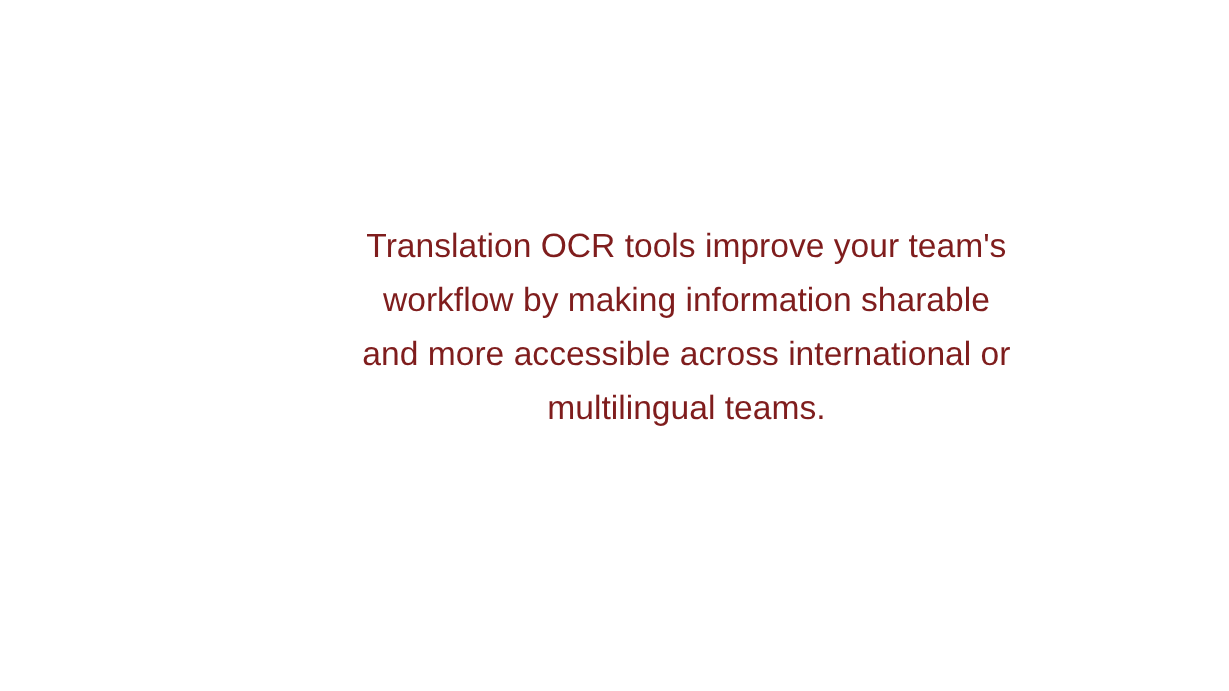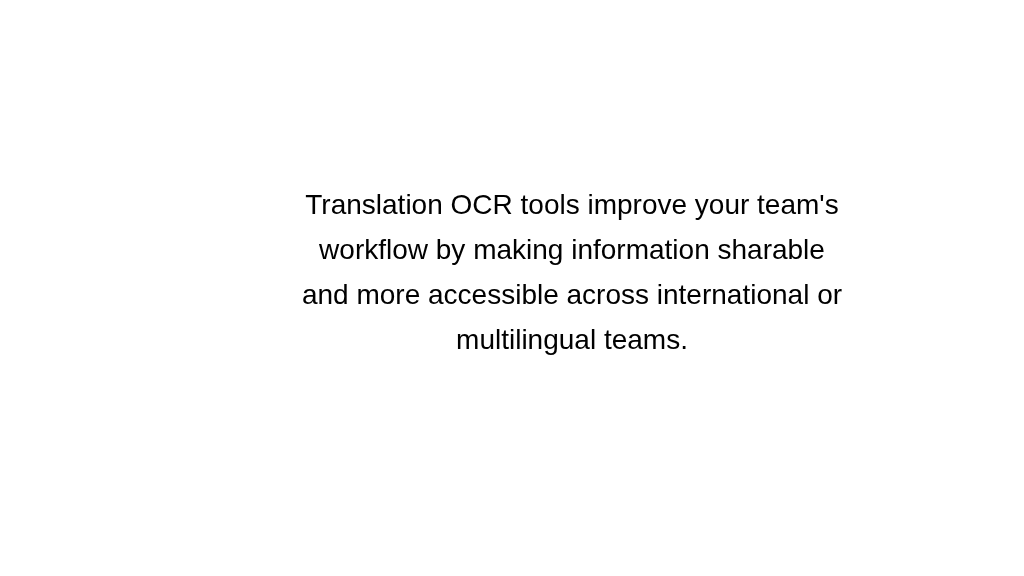--- a/index.html
+++ b/index.html
@@ -15,21 +15,21 @@
       align-items: center;
       justify-content: center;
       font-family: 'Segoe UI', -apple-system, BlinkMacSystemFont, 'Helvetica Neue', Arial, sans-serif;
       overflow: hidden;
     }
     .text-block {
       max-width: 600px;
       text-align: center;
       font-size: 28px;
       line-height: 1.6;
-      color: #000000;
+      color: #7f1d1d;
       font-weight: 400;
       padding: 0 20px;
       margin-left: 120px;
       margin-top: -30px;
     }
   </style>
 </head>
 <body>
 
 <div class="text-block">Translation OCR tools improve your team's workflow by making information sharable and more accessible across international or multilingual teams.</div>

